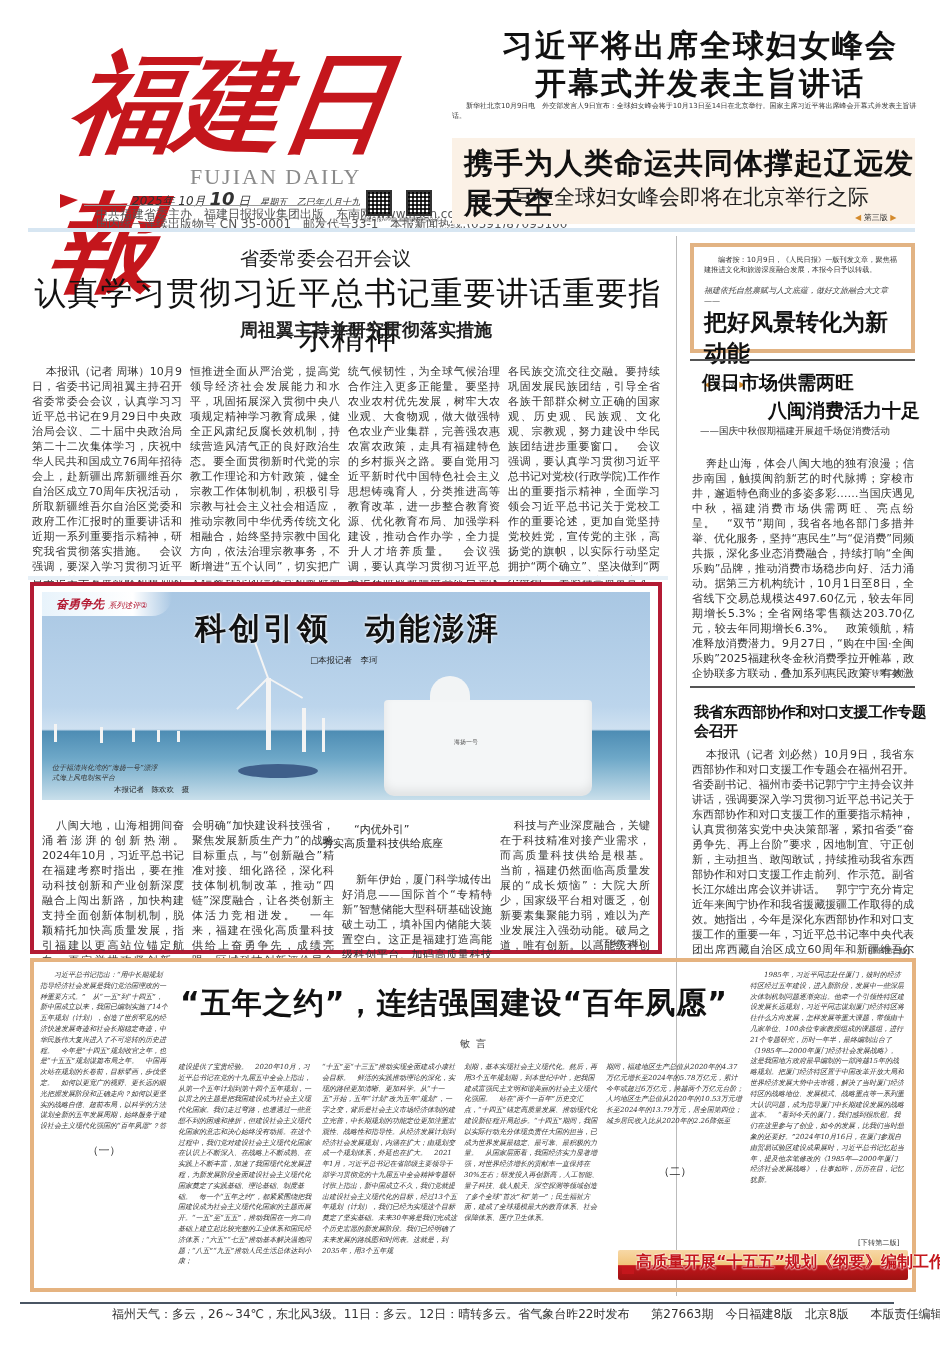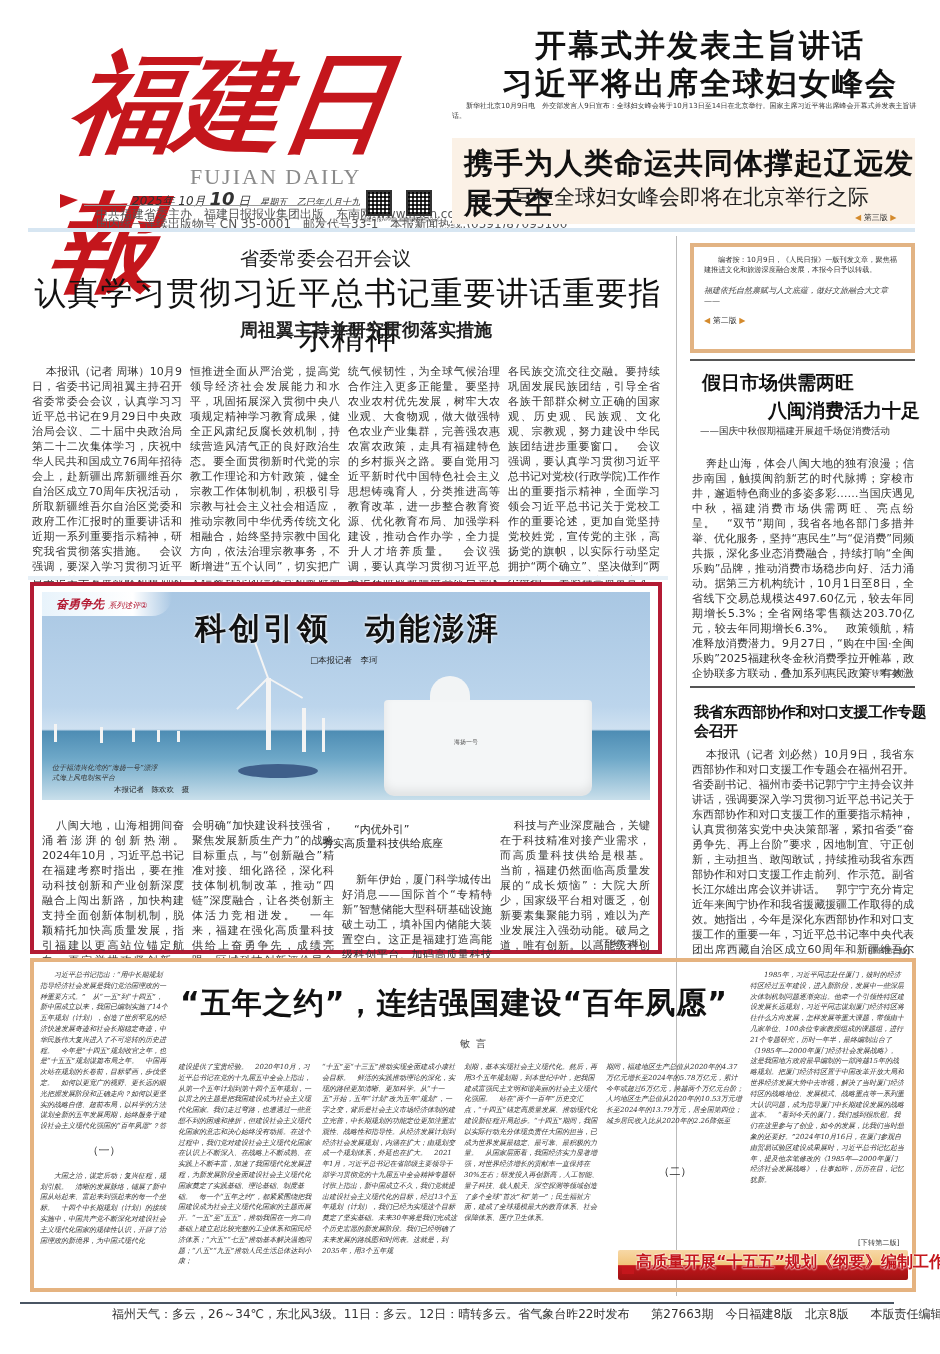--- a/index.html
+++ b/index.html
@@ -112,22 +112,22 @@
   <div class="qr"></div>
   <div class="qr-cap" style="margin-left:-7px">福建日报APP版</div>
 </div>
 <div class="abs" style="left:406px;top:190px;">
   <div class="qr"></div>
   <div class="qr-cap" style="margin-left:-7px">福建日报微信公众号</div>
 </div>
 <div class="abs top-bluebar"></div>
 
 <div class="abs hl1">
+  <div>习近平将出席全球妇女峰会</div>
   <div>开幕式并发表主旨讲话</div>
-  <div>习近平将出席全球妇女峰会</div>
 </div>
 <div class="abs hl1-lead">新华社北京10月9日电　外交部发言人9日宣布：全球妇女峰会将于10月13日至14日在北京举行。国家主席习近平将出席峰会开幕式并发表主旨讲话。</div>
 
 <div class="abs hl2-box"></div>
 <div class="abs hl2">携手为人类命运共同体撑起辽远发展天空</div>
 <div class="abs hl2-sub">——写在全球妇女峰会即将在北京举行之际</div>
 <div class="abs page-ref" style="left:855px;top:212px;">
   <span class="arr">◀</span>
   <span>第三版</span>
   <span class="arr">▶</span>
@@ -197,20 +197,21 @@
     <p>新年伊始，厦门科学城传出好消息——国际首个“专精特新”智慧储能大型科研基础设施破土动工，填补国内储能大装置空白。这正是福建打造高能级科创平台、加码高质量科技供给的生动写照。　习近平总书记在福建考察时强调，要加强高能级科创平台建设。今年3月，省委常委会(扩大)会议进一步明确，提高党领导经济社会发展能力和水平。</p>
   </div>
 <div class="abs col-text" style="left:500px;top:806px;width:150px;height:134px;">
     <p>科技与产业深度融合，关键在于科技精准对接产业需求，而高质量科技供给是根基。　当前，福建仍然面临高质量发展的“成长烦恼”：大院大所少，国家级平台相对匮乏，创新要素集聚能力弱，难以为产业发展注入强劲动能。破局之道，唯有创新。以高能级科创平台为支点，“内优”激发本土活力，“外引”补短板聚全球资源。　“内优”发力，核心是打破体制机制性障碍。福建布局建设的省创新实验室，对标国家重大科创基础标准，以“软创新”为科研人员松绑。</p>
   </div>
 <div class="abs" style="left:600px;top:938px;font-size:7.2px;color:#333;">[下转第二版]</div>
 
 <div class="abs editor-box">
   <div class="editor-note">编者按：10月9日，《人民日报》一版刊发文章，聚焦福建推进文化和旅游深度融合发展，本报今日予以转载。</div>
   <div class="editor-kicker">福建依托自然禀赋与人文底蕴，做好文旅融合大文章——</div>
+  <div class="editor-hl">把好风景转化为新动能</div>
   <div class="page-ref" style="margin-top:10px;">
     <span class="arr">◀</span>
     <span>第二版</span>
     <span class="arr">▶</span>
   </div>
 </div>
 <div class="abs rail-rule" style="left:690px;top:359px;"></div>
 <div class="abs holiday-hl1">假日市场供需两旺</div>
 <div class="abs holiday-hl2">八闽消费活力十足</div>
 <div class="abs holiday-sub">——国庆中秋假期福建开展超千场促消费活动</div>
@@ -225,21 +226,20 @@
   </div>
 <div class="abs" style="left:868px;top:946px;font-size:7.2px;color:#333;">[下转第二版]</div>
 
 <div class="abs comm-box"></div>
 <div class="abs comm-hl">“五年之约”，连结强国建设“百年夙愿”</div>
 <div class="abs comm-author">敏言</div>
 
 <div class="abs serif-col" style="left:40px;top:970px;width:128px;height:300px;">
   <p style="height:162px;overflow:hidden;">习近平总书记指出：“用中长期规划指导经济社会发展是我们党治国理政的一种重要方式。”　从“一五”到“十四五”，新中国成立以来，我国已编制实施了14个五年规划（计划），创造了世所罕见的经济快速发展奇迹和社会长期稳定奇迹，中华民族伟大复兴进入了不可逆转的历史进程。　今年是“十四五”规划收官之年，也是“十五五”规划谋篇布局之年。　中国再次站在规划的长卷前，目标擘画，步伐坚定。　如何以更宽广的视野、更长远的眼光把握发展阶段和正确走向？如何以更坚实的战略自信、超前布局，以科学的方法谋划全新的五年发展周期，始终服务于建设社会主义现代化强国的“百年夙愿”？答案，就在对历史回响与时代答卷之间。</p>
   <div class="sec-mark">（一）</div>
-  <p>大国之治，谋定后动；复兴征程，规划引航。　清晰的发展脉络，铺展了新中国从站起来、富起来到强起来的每一个坐标。　十四个中长期规划（计划）的接续实施中，中国共产党不断深化对建设社会主义现代化国家的规律性认识，开辟了治国理政的新境界，为中国式现代化</p>
 </div>
 <div class="abs serif-col" style="left:178px;top:1062px;width:138px;height:208px;">
     <p style="text-indent:0">建设提供了宝贵经验。　2020年10月，习近平总书记在党的十九届五中全会上指出，从第一个五年计划到第十四个五年规划，一以贯之的主题是把我国建设成为社会主义现代化国家。我们走过弯路，也遭遇过一些意想不到的困难和挫折，但建设社会主义现代化国家的意志和决心始终没有动摇。在这个过程中，我们党对建设社会主义现代化国家在认识上不断深入、在战略上不断成熟、在实践上不断丰富，加速了我国现代化发展进程，为新发展阶段全面建设社会主义现代化国家奠定了实践基础、理论基础、制度基础。　每一个“五年之约”，都紧紧围绕把我国建设成为社会主义现代化国家的主题而展开。“一五”至“五五”，推动我国在一穷二白基础上建立起比较完整的工业体系和国民经济体系；“六五”“七五”推动基本解决温饱问题；“八五”“九五”推动人民生活总体达到小康；</p>
   </div>
 <div class="abs serif-col" style="left:322px;top:1062px;width:136px;height:208px;">
     <p style="text-indent:0">“十五”至“十三五”推动实现全面建成小康社会目标。　鲜活的实践推动理论的深化，实现的路径更加清晰、更加科学。从“十一五”开始，五年“计划”改为五年“规划”，一字之变，背后是社会主义市场经济体制的建立完善，中长期规划的功能定位更加注重宏观性、战略性和指导性。从经济发展计划到经济社会发展规划，内涵在扩大；由规划变成一个规划体系，外延也在扩大。　2021年1月，习近平总书记在省部级主要领导干部学习贯彻党的十九届五中全会精神专题研讨班上指出，新中国成立不久，我们党就提出建设社会主义现代化的目标，经过13个五年规划（计划），我们已经为实现这个目标奠定了坚实基础。未来30年将是我们完成这个历史宏愿的新发展阶段。我们已经明确了未来发展的路线图和时间表。这就是，到2035年，用3个五年规</p>
   </div>
 <div class="abs serif-col" style="left:464px;top:1062px;width:136px;height:208px;">
     <p style="text-indent:0">划期，基本实现社会主义现代化。然后，再用3个五年规划期，到本世纪中叶，把我国建成富强民主文明和谐美丽的社会主义现代化强国。　站在“两个一百年”历史交汇点，“十四五”锚定高质量发展、推动现代化建设新征程开局起步。“十四五”期间，我国以实际行动充分体现负责任大国的担当，已成为世界发展最稳定、最可靠、最积极的力量。　从国家层面看，我国经济实力显著增强，对世界经济增长的贡献率一直保持在30%左右；研发投入再创新高，人工智能、量子科技、载人航天、深空探测等领域创造了多个全球“首次”和“第一”；民生福祉方面，建成了全球规模最大的教育体系、社会保障体系、医疗卫生体系。</p>
   </div>

